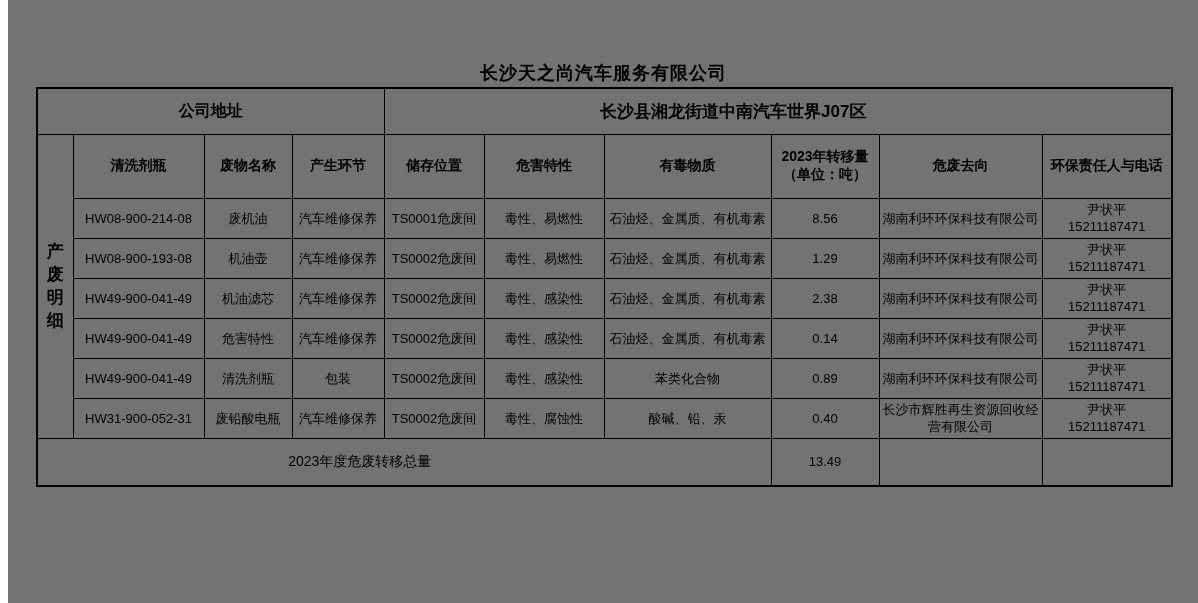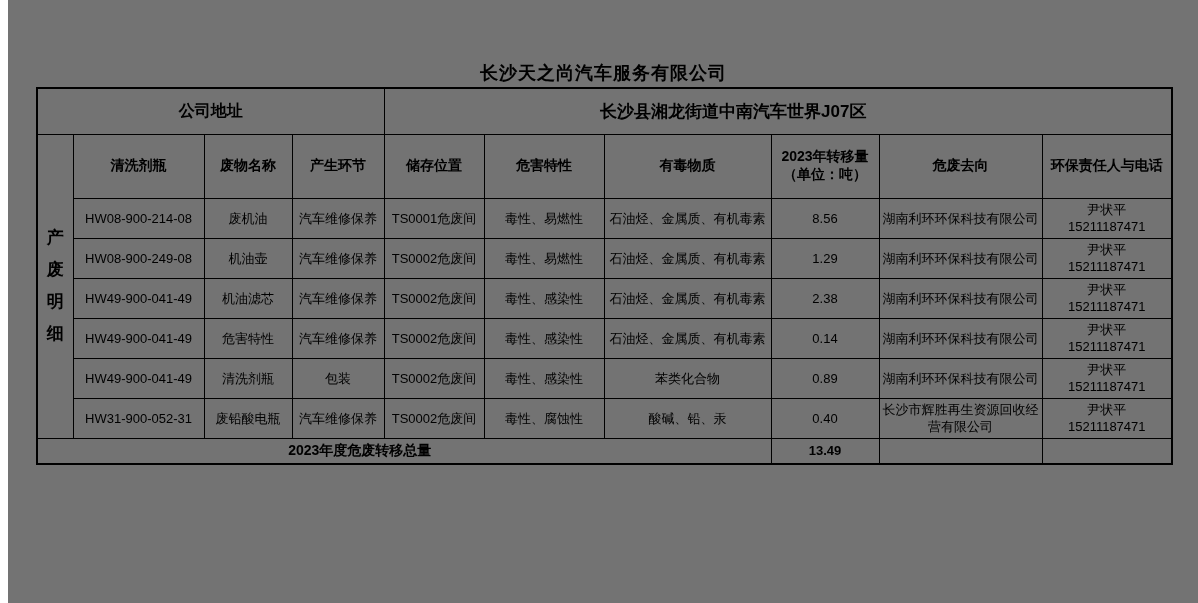--- a/index.html
+++ b/index.html
@@ -14,27 +14,27 @@
   table.waste-table td, table.waste-table th { border:1px solid #000; text-align:center;
                       vertical-align:middle; padding:0 1px; overflow:hidden; }
   table.waste-table { border:2px solid #000; }
   tr.addr-row { height:46px; }
   .addr-label { font-size:16px; font-weight:bold; }
   .addr-value { font-size:17px; font-weight:bold; padding-right:90px !important; }
   tr.header-row { height:64px; }
   tr.header-row th { font-size:14px; font-weight:bold; }
   .side-cell { }
   .side-text { width:19px; margin:0 auto; font-size:17px; font-weight:bold;
-               line-height:32px; word-break:break-all; letter-spacing:0; }
+               line-height:23px; word-break:break-all; letter-spacing:0; }
   tr.data-row { height:40px; }
   tr.data-row td { font-size:13px; line-height:17px; }
   td.code { font-size:14px; }
   td.amount { font-size:13px; }
   td.contact { font-size:14px; line-height:19px; }
-  tr.total-row { height:26px;font-weight:bold; }
+  tr.total-row { height:48px; }
   .total-label { font-size:14px; padding-right:90px !important; }
 </style>
 </head>
 <body>
 
 <div class="page">
   <div class="doc-title">长沙天之尚汽车服务有限公司</div>
 
   <table class="waste-table">
     <colgroup>
@@ -83,21 +83,21 @@
       <td>石油烃、金属质、有机毒素</td>
       <td class="amount">8.56</td>
       <td>湖南利环环保科技有限公司</td>
       <td class="contact">
         <div>尹状平</div>
         <div>15211187471</div>
       </td>
     </tr>
 
     <tr class="data-row">
-      <td class="code">HW08-900-249-08</td>
+      <td class="code">HW08-900-193-08</td>
       <td>机油壶</td>
       <td>汽车维修保养</td>
       <td>TS0002危废间</td>
       <td>毒性、易燃性</td>
       <td>石油烃、金属质、有机毒素</td>
       <td class="amount">1.29</td>
       <td>湖南利环环保科技有限公司</td>
       <td class="contact">
         <div>尹状平</div>
         <div>15211187471</div>

